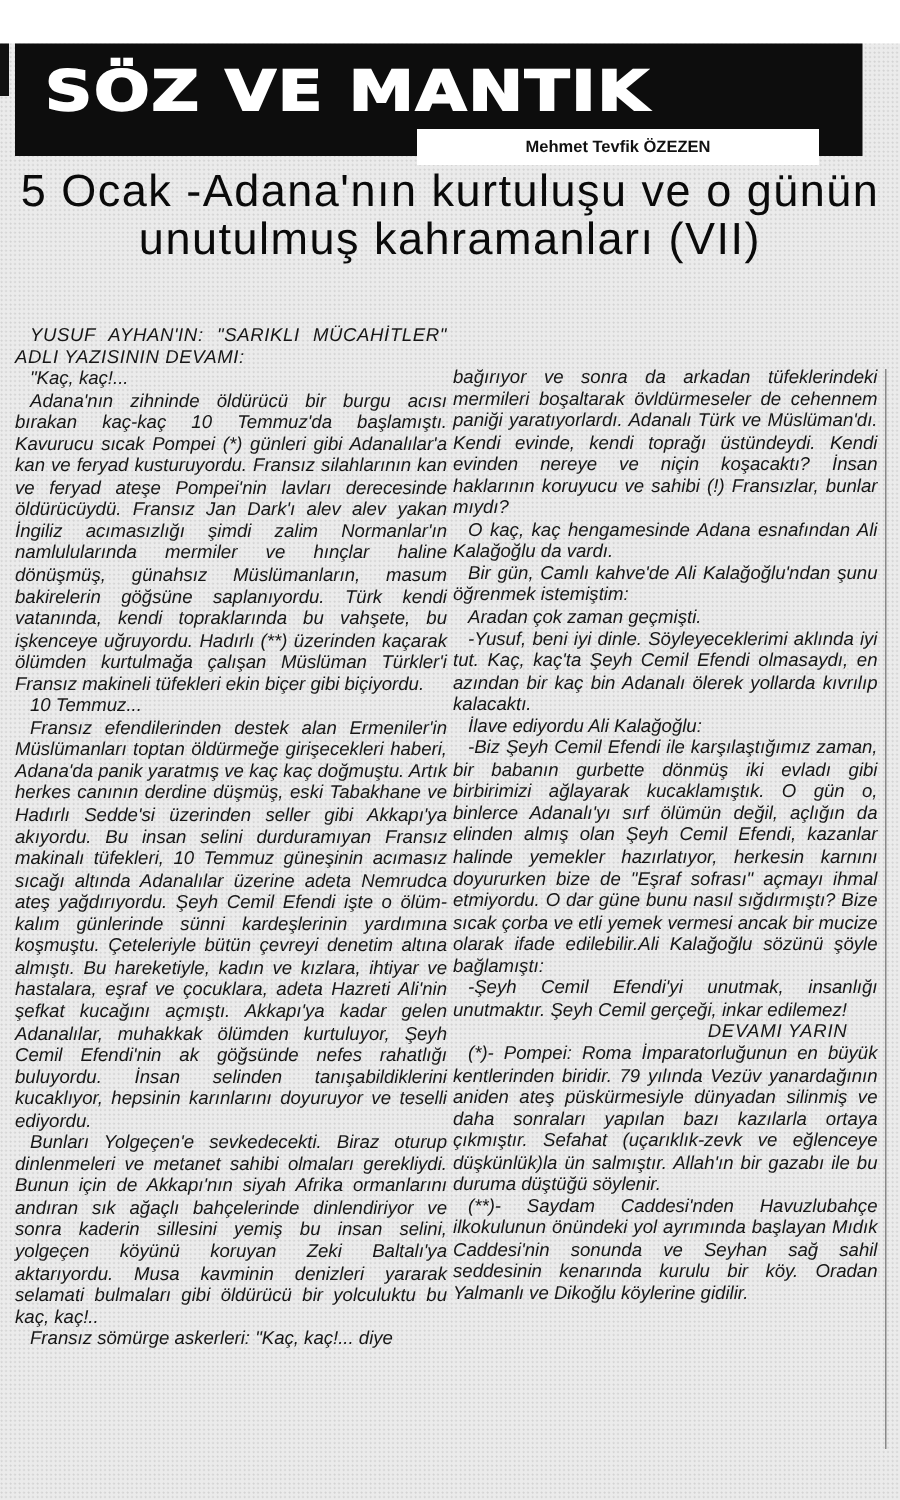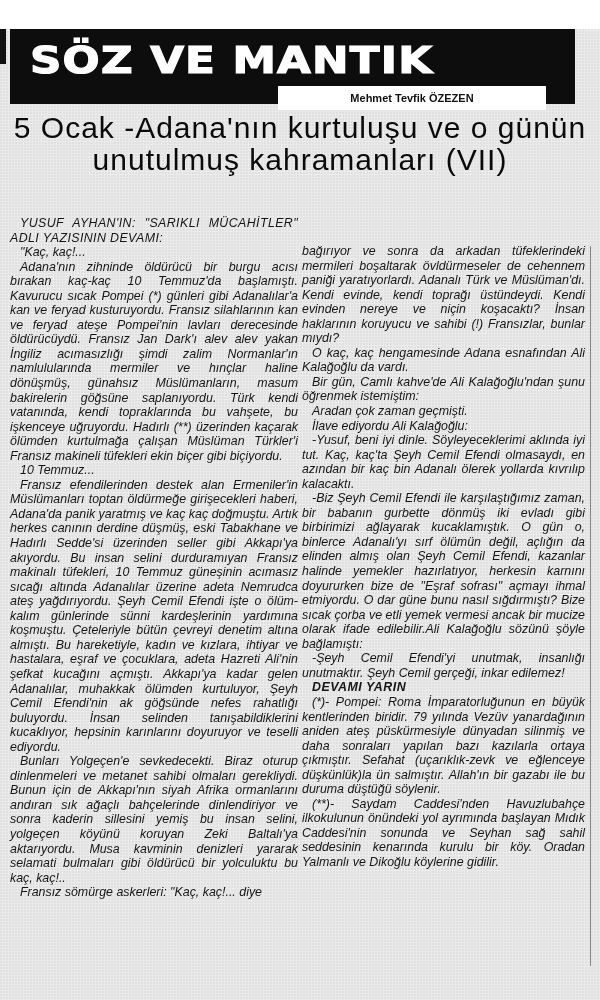--- a/index.html
+++ b/index.html
@@ -52,21 +52,21 @@
     font-family: "Liberation Sans", sans-serif;
     font-style: italic; font-size: 12.4px; line-height: 14.55px; color: #161616;
     text-align: justify;
   }
   .col.left { left: 10px; }
   .col.right { left: 302px; top: 200px; width: 283px; margin-top: 28px; }
   .col p { margin: 0; text-indent: 10px; }
   .col p.noindent { text-indent: 0; }
   .col p.lead { text-indent: 10px; letter-spacing: 0.4px; }
   .col .signoff {
-    text-align: left; font-weight: bold; font-style: italic; padding-right: 20px; letter-spacing: 0.5px;
+    text-align: right; font-weight: normal; font-style: italic; padding-right: 20px; letter-spacing: 0.5px;
   }
   .right-border {
     position: absolute; left: 590px; top: 230px; width: 1px; height: 720px; background: #888;
   }
 </style>
 </head>
 <body>
 
 <div class="page">
   <div class="top-white"></div>
@@ -89,22 +89,22 @@
     <p>Fransız efendilerinden destek alan Ermeniler'in Müslümanları toptan öldürmeğe girişecekleri haberi, Adana'da panik yaratmış ve kaç kaç doğmuştu. Artık herkes canının derdine düşmüş, eski Tabakhane ve Hadırlı Sedde'si üzerinden seller gibi Akkapı'ya akıyordu. Bu insan selini durduramıyan Fransız makinalı tüfekleri, 10 Temmuz güneşinin acımasız sıcağı altında Adanalılar üzerine adeta Nemrudca ateş yağdırıyordu. Şeyh Cemil Efendi işte o ölüm-kalım günlerinde sünni kardeşlerinin yardımına koşmuştu. Çeteleriyle bütün çevreyi denetim altına almıştı. Bu hareketiyle, kadın ve kızlara, ihtiyar ve hastalara, eşraf ve çocuklara, adeta Hazreti Ali'nin şefkat kucağını açmıştı. Akkapı'ya kadar gelen Adanalılar, muhakkak ölümden kurtuluyor, Şeyh Cemil Efendi'nin ak göğsünde nefes rahatlığı buluyordu. İnsan selinden tanışabildiklerini kucaklıyor, hepsinin karınlarını doyuruyor ve teselli ediyordu.</p>
     <p>Bunları Yolgeçen'e sevkedecekti. Biraz oturup dinlenmeleri ve metanet sahibi olmaları gerekliydi. Bunun için de Akkapı'nın siyah Afrika ormanlarını andıran sık ağaçlı bahçelerinde dinlendiriyor ve sonra kaderin sillesini yemiş bu insan selini, yolgeçen köyünü koruyan Zeki Baltalı'ya aktarıyordu. Musa kavminin denizleri yararak selamati bulmaları gibi öldürücü bir yolculuktu bu kaç, kaç!..</p>
     <p>Fransız sömürge askerleri: "Kaç, kaç!... diye</p>
   </div>
 
   <div class="col right">
     <p class="noindent">bağırıyor ve sonra da arkadan tüfeklerindeki mermileri boşaltarak övldürmeseler de cehennem paniği yaratıyorlardı. Adanalı Türk ve Müslüman'dı. Kendi evinde, kendi toprağı üstündeydi. Kendi evinden nereye ve niçin koşacaktı? İnsan haklarının koruyucu ve sahibi (!) Fransızlar, bunlar mıydı?</p>
     <p>O kaç, kaç hengamesinde Adana esnafından Ali Kalağoğlu da vardı.</p>
     <p>Bir gün, Camlı kahve'de Ali Kalağoğlu'ndan şunu öğrenmek istemiştim:</p>
     <p>Aradan çok zaman geçmişti.</p>
+    <p>-Yusuf, beni iyi dinle. Söyleyeceklerimi aklında iyi tut. Kaç, kaç'ta Şeyh Cemil Efendi olmasaydı, en azından bir kaç bin Adanalı ölerek yollarda kıvrılıp kalacaktı.</p>
     <p>İlave ediyordu Ali Kalağoğlu:</p>
-    <p>-Yusuf, beni iyi dinle. Söyleyeceklerimi aklında iyi tut. Kaç, kaç'ta Şeyh Cemil Efendi olmasaydı, en azından bir kaç bin Adanalı ölerek yollarda kıvrılıp kalacaktı.</p>
     <p>-Biz Şeyh Cemil Efendi ile karşılaştığımız zaman, bir babanın gurbette dönmüş iki evladı gibi birbirimizi ağlayarak kucaklamıştık. O gün o, binlerce Adanalı'yı sırf ölümün değil, açlığın da elinden almış olan Şeyh Cemil Efendi, kazanlar halinde yemekler hazırlatıyor, herkesin karnını doyururken bize de "Eşraf sofrası" açmayı ihmal etmiyordu. O dar güne bunu nasıl sığdırmıştı? Bize sıcak çorba ve etli yemek vermesi ancak bir mucize olarak ifade edilebilir.Ali Kalağoğlu sözünü şöyle bağlamıştı:</p>
     <p>-Şeyh Cemil Efendi'yi unutmak, insanlığı unutmaktır. Şeyh Cemil gerçeği, inkar edilemez!</p>
     <p class="signoff">DEVAMI YARIN</p>
     <p>(*)- Pompei: Roma İmparatorluğunun en büyük kentlerinden biridir. 79 yılında Vezüv yanardağının aniden ateş püskürmesiyle dünyadan silinmiş ve daha sonraları yapılan bazı kazılarla ortaya çıkmıştır. Sefahat (uçarıklık-zevk ve eğlenceye düşkünlük)la ün salmıştır. Allah'ın bir gazabı ile bu duruma düştüğü söylenir.</p>
     <p>(**)- Saydam Caddesi'nden Havuzlubahçe ilkokulunun önündeki yol ayrımında başlayan Mıdık Caddesi'nin sonunda ve Seyhan sağ sahil seddesinin kenarında kurulu bir köy. Oradan Yalmanlı ve Dikoğlu köylerine gidilir.</p>
   </div>
 
   <div class="right-border"></div>
 </div>
 

